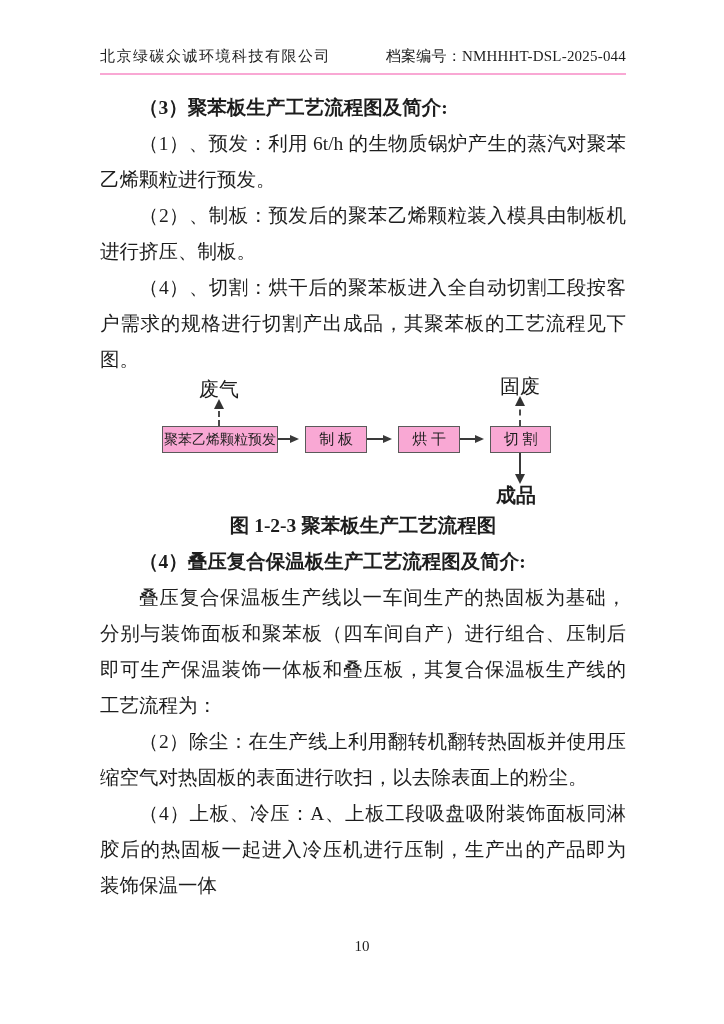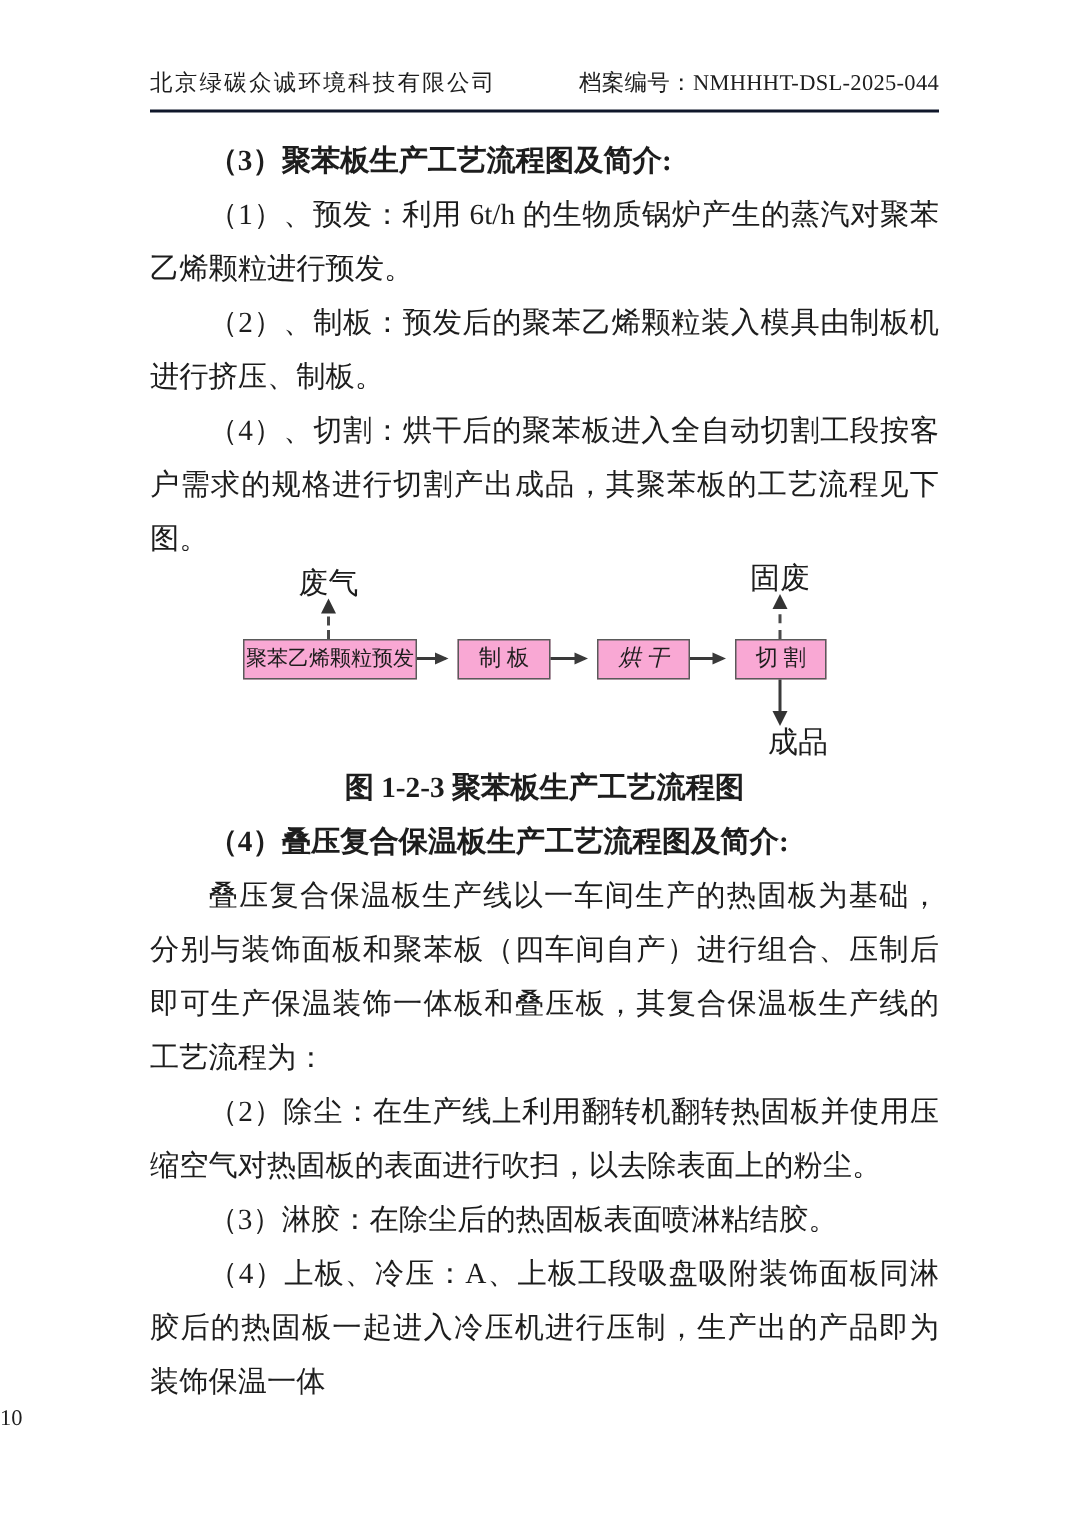--- a/index.html
+++ b/index.html
@@ -8,42 +8,42 @@
     font-family:"Liberation Serif","DejaVu Serif",serif;
     color:#1d1d1d;overflow:hidden;
   }
   .page{position:absolute;inset:0;background:#ffffff;}
 
   
   .page-header{
     position:absolute;left:100px;width:526px;top:46px;
     display:flex;justify-content:space-between;align-items:flex-end;
     font-size:15px;line-height:20px;
-    padding-bottom:7px;border-bottom:2px solid #0f172a;
+    padding-bottom:7px;border-bottom:2px solid #f9a8d4;
   }
   .company{letter-spacing:1.5px;}
   .archive{letter-spacing:0.2px;}
 
   
   .content{position:absolute;left:100px;width:526px;top:90px;}
   .content p{margin:0;font-size:19.5px;line-height:36px;
     text-align:justify;text-indent:2em;}
   .heading{font-weight:bold;}
   .caption{text-align:center !important;text-indent:0 !important;font-weight:bold;}
 
   
   .flowchart{position:relative;height:130px;}
   .fc-box{
     position:absolute;box-sizing:border-box;height:27px;
     border:1px solid #5a5a5a;background:#f9a8d4;
     font-size:15px;line-height:25px;text-align:center;white-space:nowrap;
   }
   .fc-box1{left:62px;top:48px;width:116px;font-size:14px;}
   .fc-box2{left:205px;top:48px;width:62px;}
-  .fc-box3{left:298px;top:48px;width:62px;font-style:italic;}
+  .fc-box3{left:298px;top:48px;width:62px;}
   .fc-box4{left:390px;top:48px;width:61px;}
 
   .h-arrow{position:absolute;top:60px;height:0;border-top:2px solid #3a3a3a;}
   .h-arrow::after{content:"";position:absolute;right:-2px;top:-5px;width:0;height:0;
     border-left:9px solid #3a3a3a;border-top:4px solid transparent;border-bottom:4px solid transparent;}
   .h-arrow1{left:178px;width:19px;}
   .h-arrow2{left:267px;width:23px;}
   .h-arrow3{left:360px;width:22px;}
 
   .v-dashed{position:absolute;width:0;border-left:2px dashed #4a4a4a;}
@@ -52,25 +52,25 @@
   .v-dash1{left:118px;top:24px;height:24px;}
   .v-dash2{left:419px;top:21px;height:27px;}
 
   .v-solid{position:absolute;width:0;border-left:2px solid #3a3a3a;left:419px;top:75px;height:28px;}
   .v-solid::after{content:"";position:absolute;bottom:-3px;left:-6px;width:0;height:0;
     border-top:10px solid #333;border-left:5px solid transparent;border-right:5px solid transparent;}
 
   .fc-label{position:absolute;font-size:20px;line-height:20px;white-space:nowrap;}
   .lbl-gas{left:99px;top:1px;}
   .lbl-solidwaste{left:400px;top:-2px;}
-  .lbl-product{left:412px;top:107px;}
+  .lbl-product{left:396px;top:107px;font-weight:bold;}
 
   
   .page-footer{position:absolute;left:0;width:724px;top:938px;
-    text-align:left;font-size:15px;}
+    text-align:center;font-size:15px;}
 </style>
 </head>
 <body>
 
 <div class="page">
 
   <div class="page-header">
     <span class="company">北京绿碳众诚环境科技有限公司</span>
     <span class="archive"><span>档案编号：</span><span>NMHHHT-DSL-2025-044</span></span>
   </div>
@@ -103,20 +103,19 @@
       <span class="fc-label lbl-product">成品</span>
     </div>
 
     <p class="caption">图 1-2-3 聚苯板生产工艺流程图</p>
 
     <p class="heading">（4）叠压复合保温板生产工艺流程图及简介:</p>
 
     <p>叠压复合保温板生产线以一车间生产的热固板为基础，分别与装饰面板和聚苯板（四车间自产）进行组合、压制后即可生产保温装饰一体板和叠压板，其复合保温板生产线的工艺流程为：</p>
 
     <p>（2）除尘：在生产线上利用翻转机翻转热固板并使用压缩空气对热固板的表面进行吹扫，以去除表面上的粉尘。</p>
-    <p>（3）淋胶：在除尘后的热固板表面喷淋粘结胶。</p>
     <p>（4）上板、冷压：A、上板工段吸盘吸附装饰面板同淋胶后的热固板一起进入冷压机进行压制，生产出的产品即为装饰保温一体</p>
 
   </div>
 
   <div class="page-footer">10</div>
 
 </div>
 
 </body></html>

